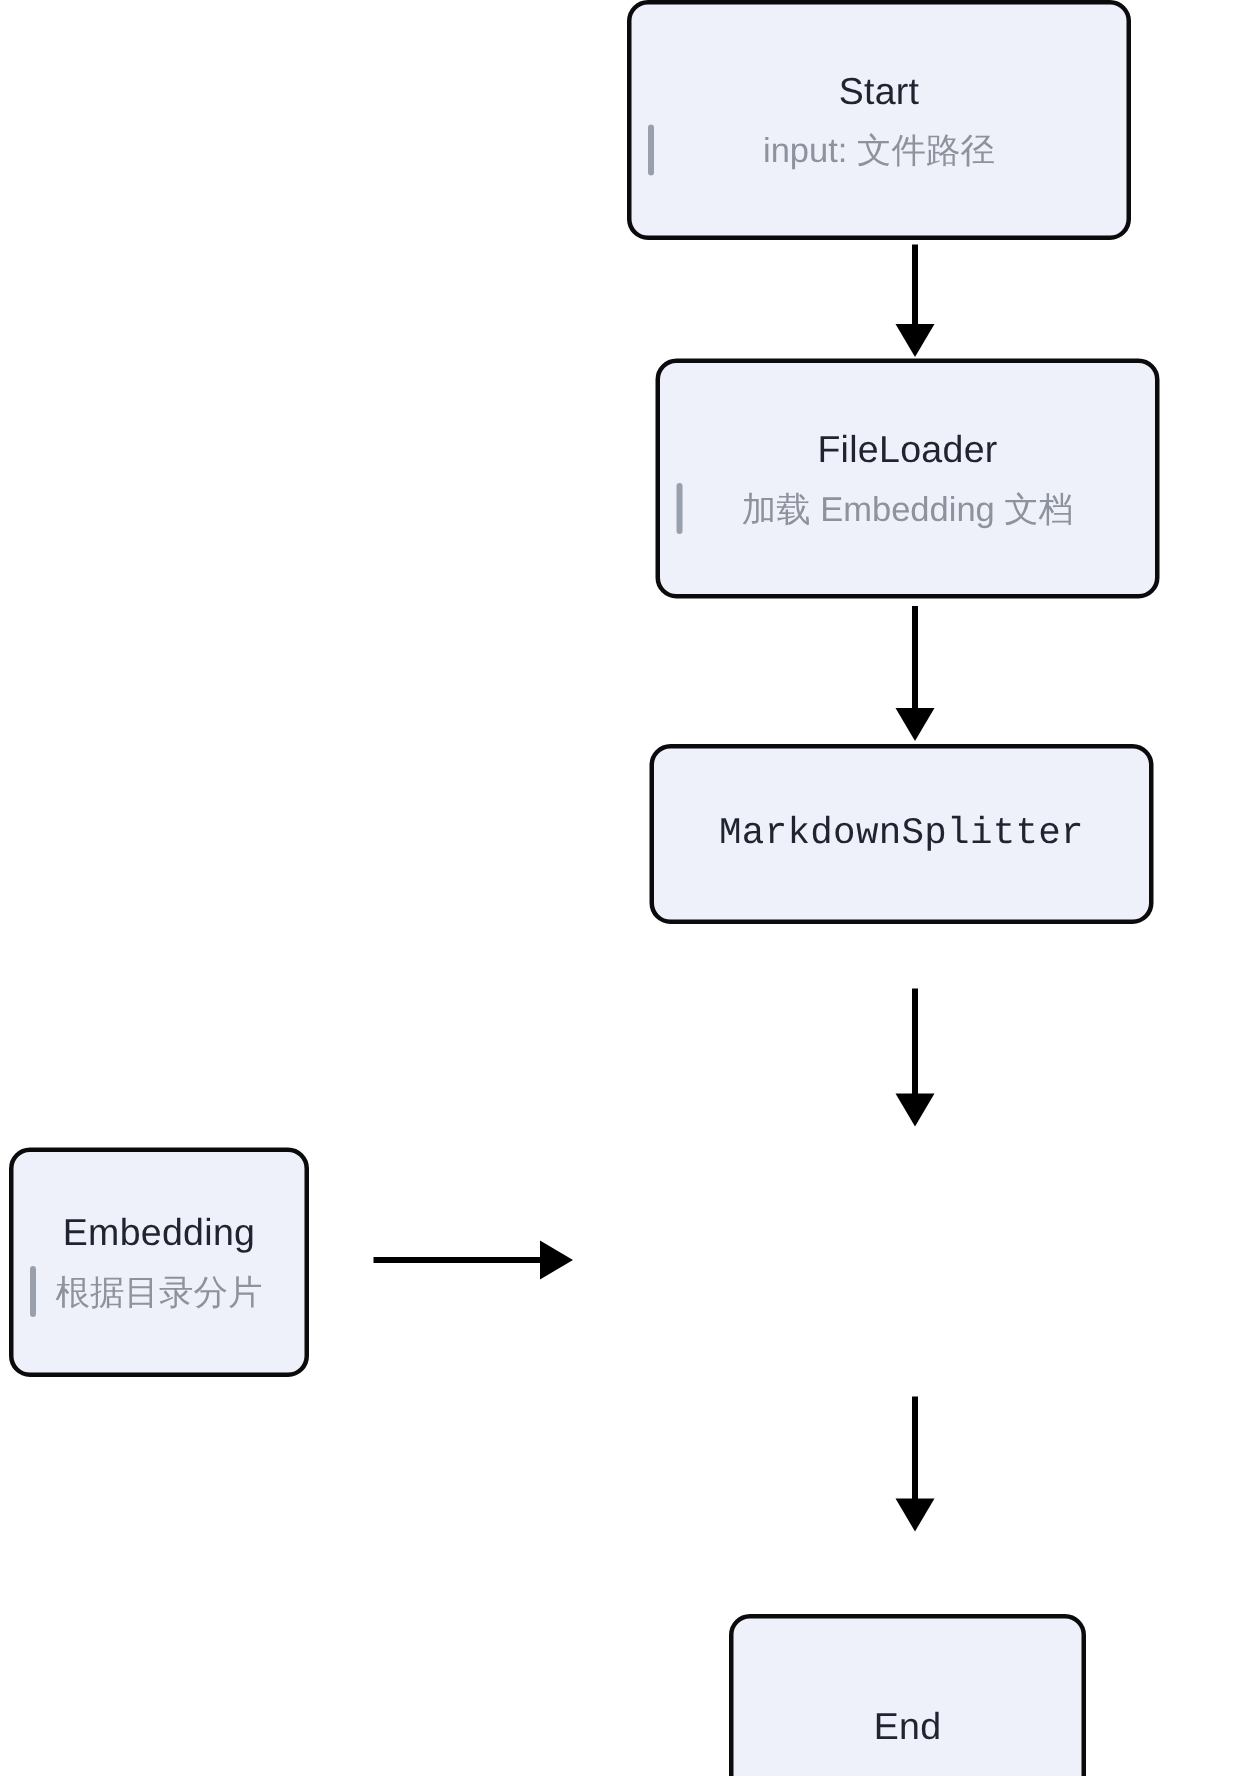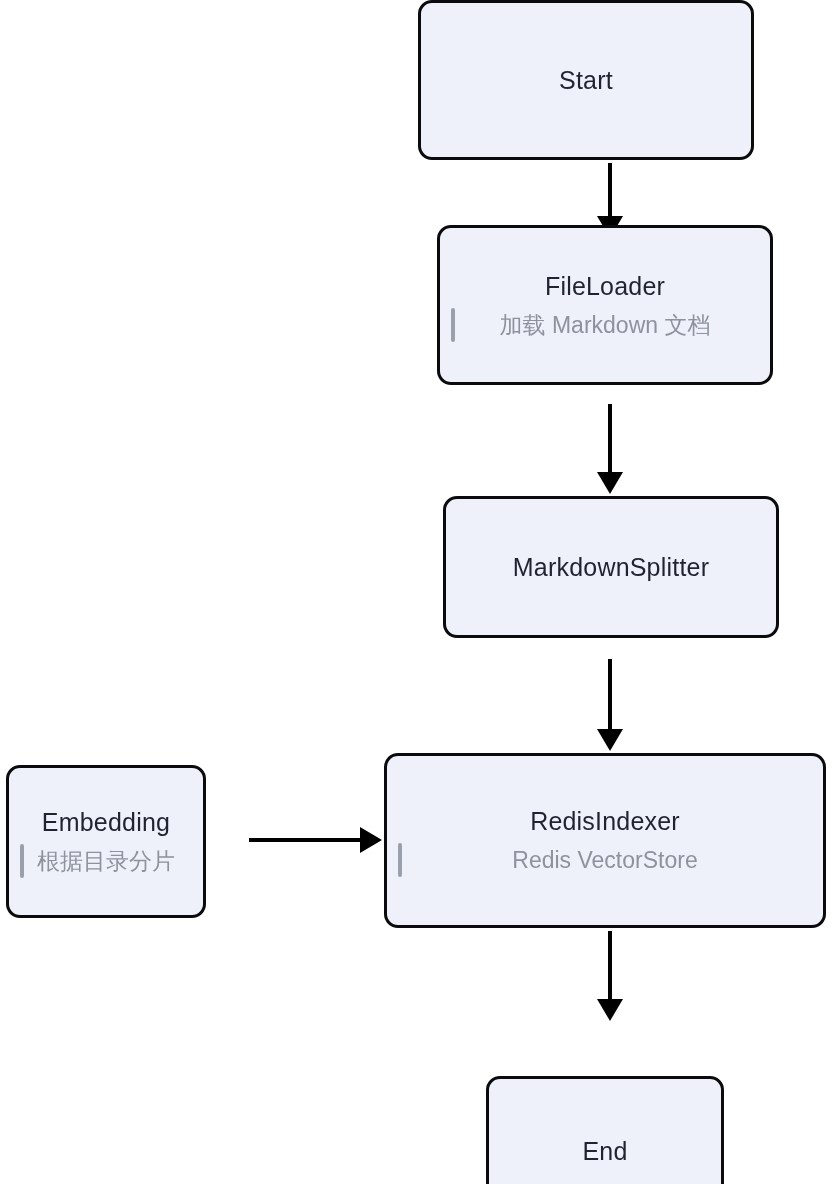--- a/index.html
+++ b/index.html
@@ -111,41 +111,45 @@
     border-left: 22px solid #000000;
   }
 </style>
 </head>
 <body>
 
 <div id="canvas">
 
   <div class="node" style="left:418px; top:0px; width:336px; height:160px;">
     <div class="title">Start</div>
+    <div class="sub-wrap">
+      <span class="accent-bar"></span>
+      <div class="subtitle">input: 文件路径</div>
+    </div>
   </div>
 
   <div class="arrow-v" style="left:597px; top:163px; height:75px;">
     <div class="shaft" style="height:54px;"></div>
     <div class="head"></div>
   </div>
 
-  <div class="node" style="left:437px; top:225px; width:336px; height:160px;justify-content:center;">
+  <div class="node" style="left:437px; top:239px; width:336px; height:160px;justify-content:center;">
     <div class="title">FileLoader</div>
     <div class="sub-wrap">
       <span class="accent-bar"></span>
-      <div class="subtitle">加载 Markdown 文档</div>
+      <div class="subtitle">加载 Embedding 文档</div>
     </div>
   </div>
 
   <div class="arrow-v" style="left:597px; top:404px; height:90px;">
     <div class="shaft" style="height:69px;"></div>
     <div class="head"></div>
   </div>
 
-  <div class="node" style="left:443px; top:496px; width:336px; height:142px;">
+  <div class="node" style="left:433px; top:496px; width:336px; height:120px;font-family:Liberation Mono, monospace;">
     <div class="title">MarkdownSplitter</div>
   </div>
 
   <div class="arrow-v" style="left:597px; top:659px; height:92px;">
     <div class="shaft" style="height:71px;"></div>
     <div class="head"></div>
   </div>
 
   <div class="node" style="left:6px; top:765px; width:200px; height:153px;">
     <div class="title">Embedding</div>
@@ -153,27 +157,20 @@
       <span class="accent-bar"></span>
       <div class="subtitle">根据目录分片</div>
     </div>
   </div>
 
   <div class="arrow-h" style="left:249px; top:827px; width:133px;">
     <div class="shaft" style="width:112px;"></div>
     <div class="head"></div>
   </div>
 
-  <div class="node" style="left:384px; top:753px; width:442px; height:175px;">
-    <div class="title">RedisIndexer</div>
-    <div class="sub-wrap">
-      <span class="accent-bar"></span>
-      <div class="subtitle">Redis VectorStore</div>
-    </div>
-  </div>
 
   <div class="arrow-v" style="left:597px; top:931px; height:90px;">
     <div class="shaft" style="height:69px;"></div>
     <div class="head"></div>
   </div>
 
   <div class="node no-sub" style="left:486px; top:1076px; width:238px; height:151px;">
     <div class="title">End</div>
   </div>
 

